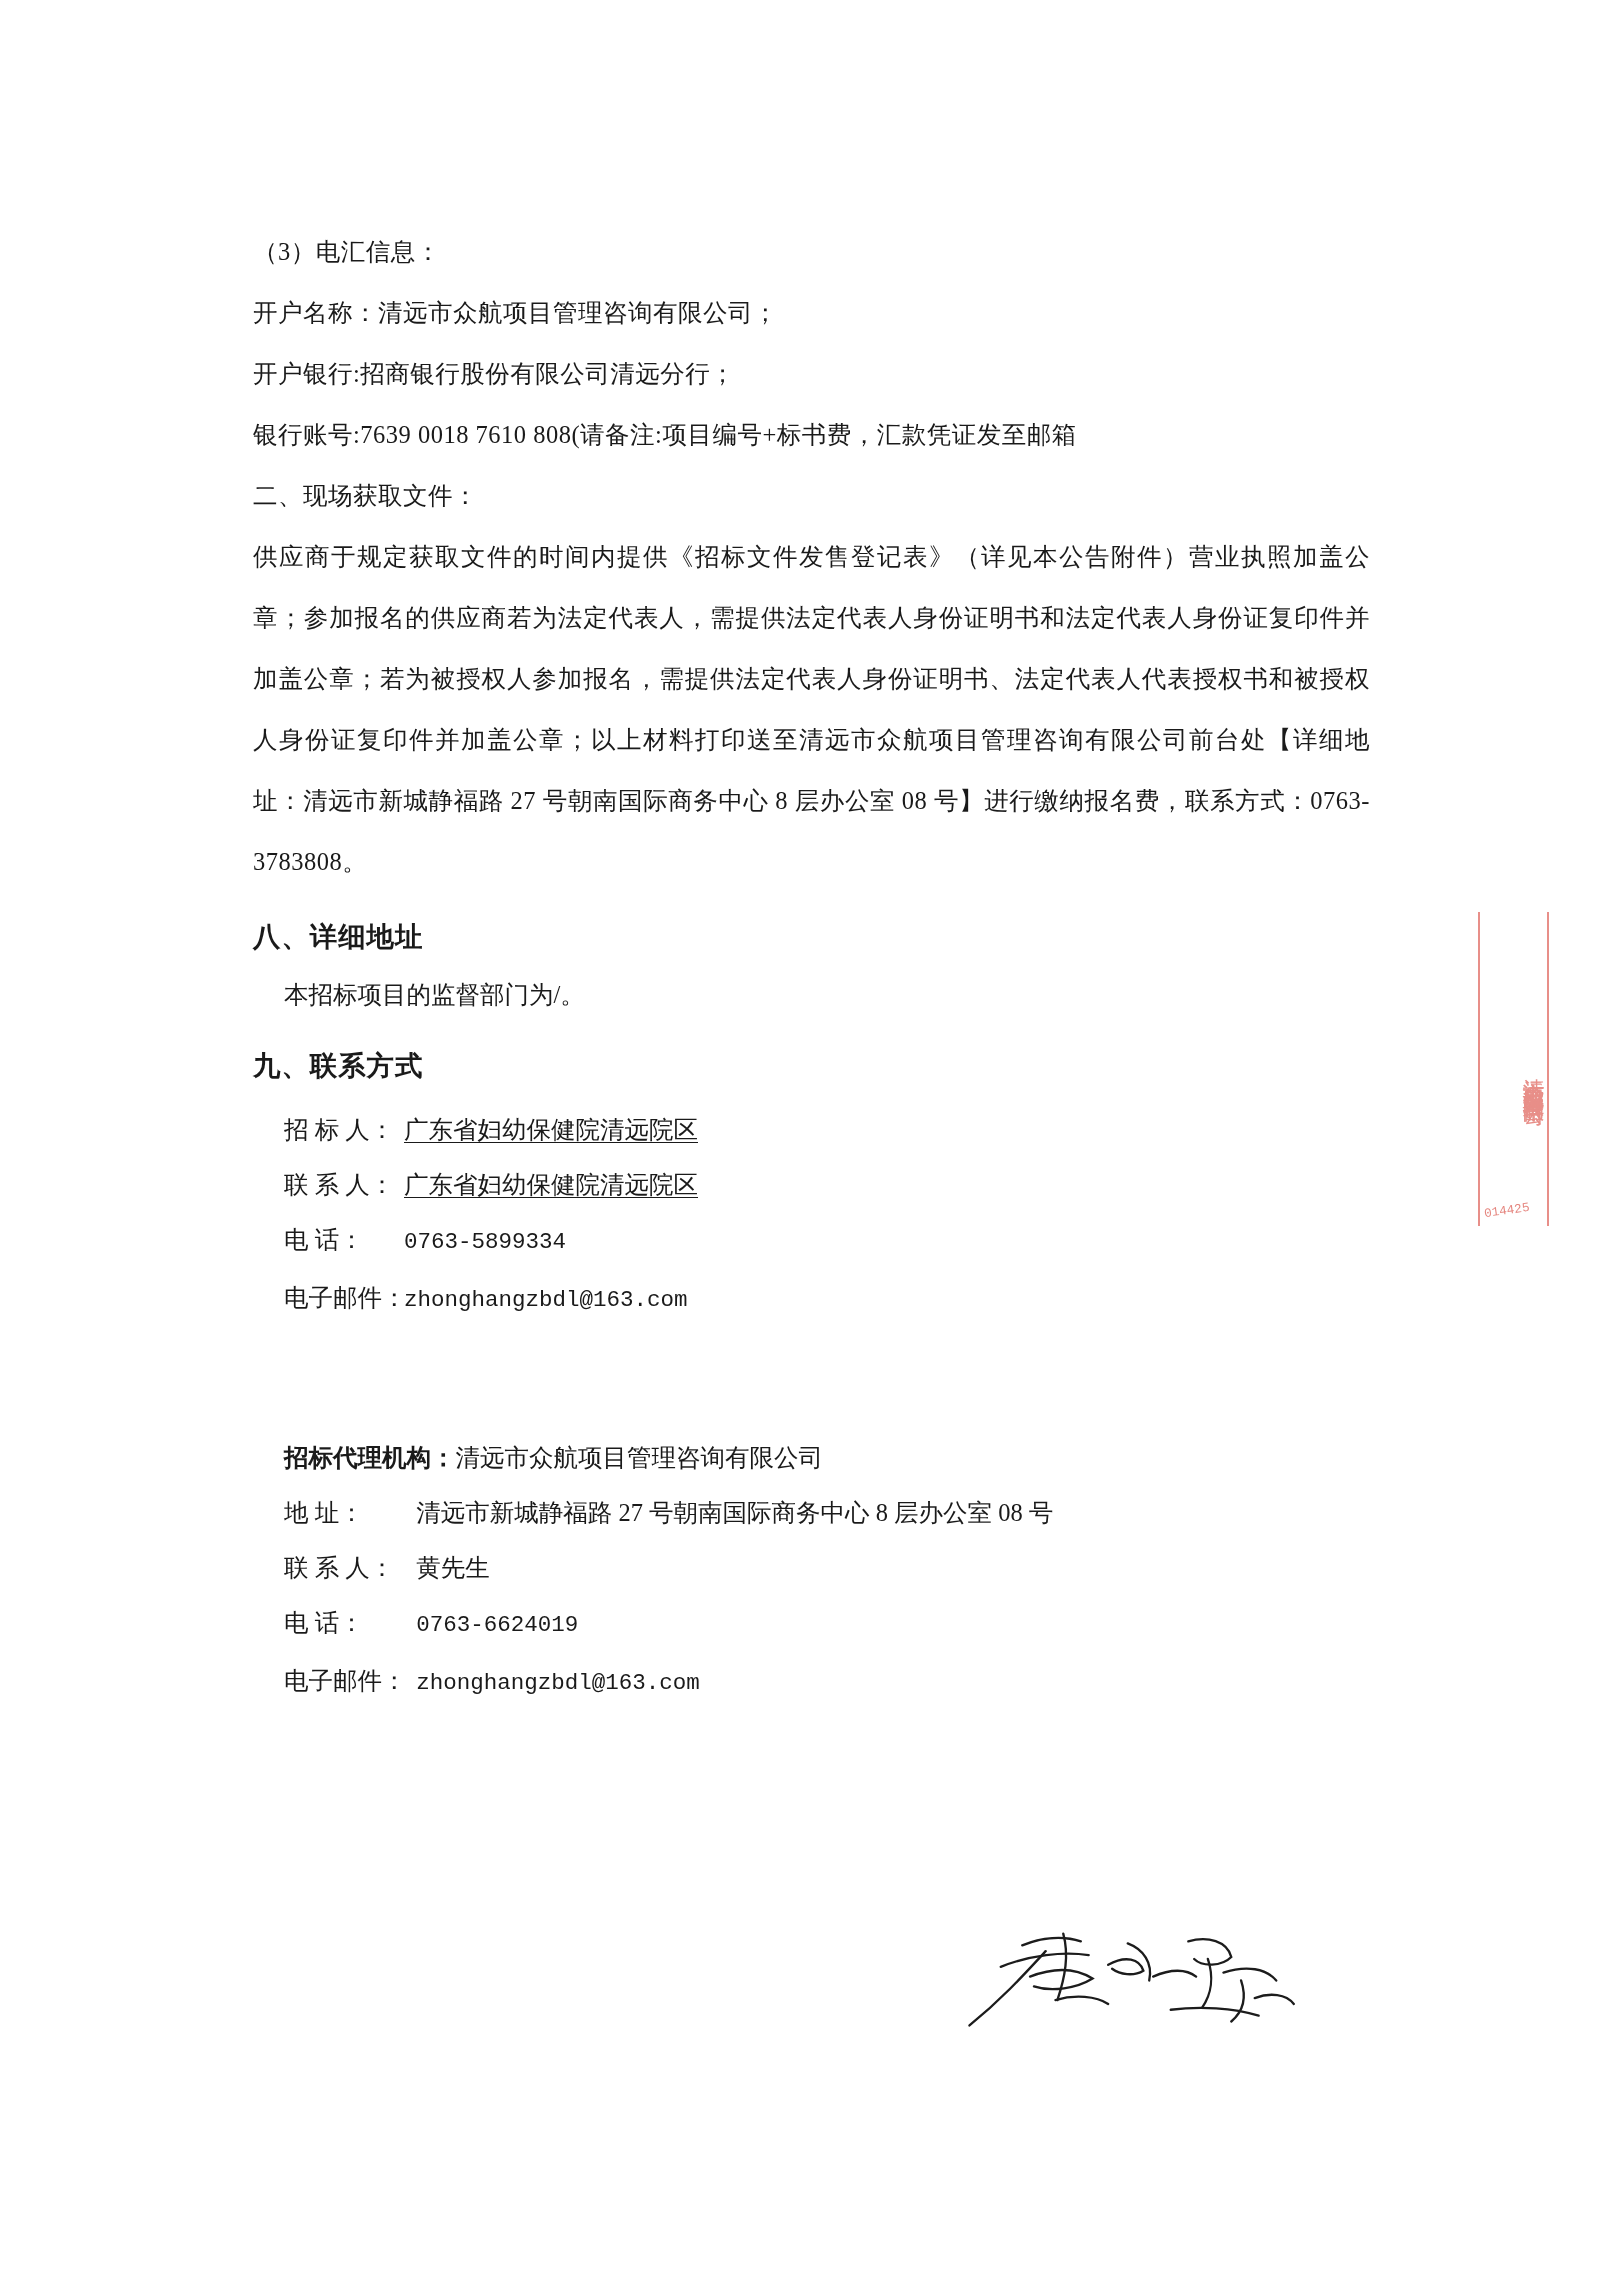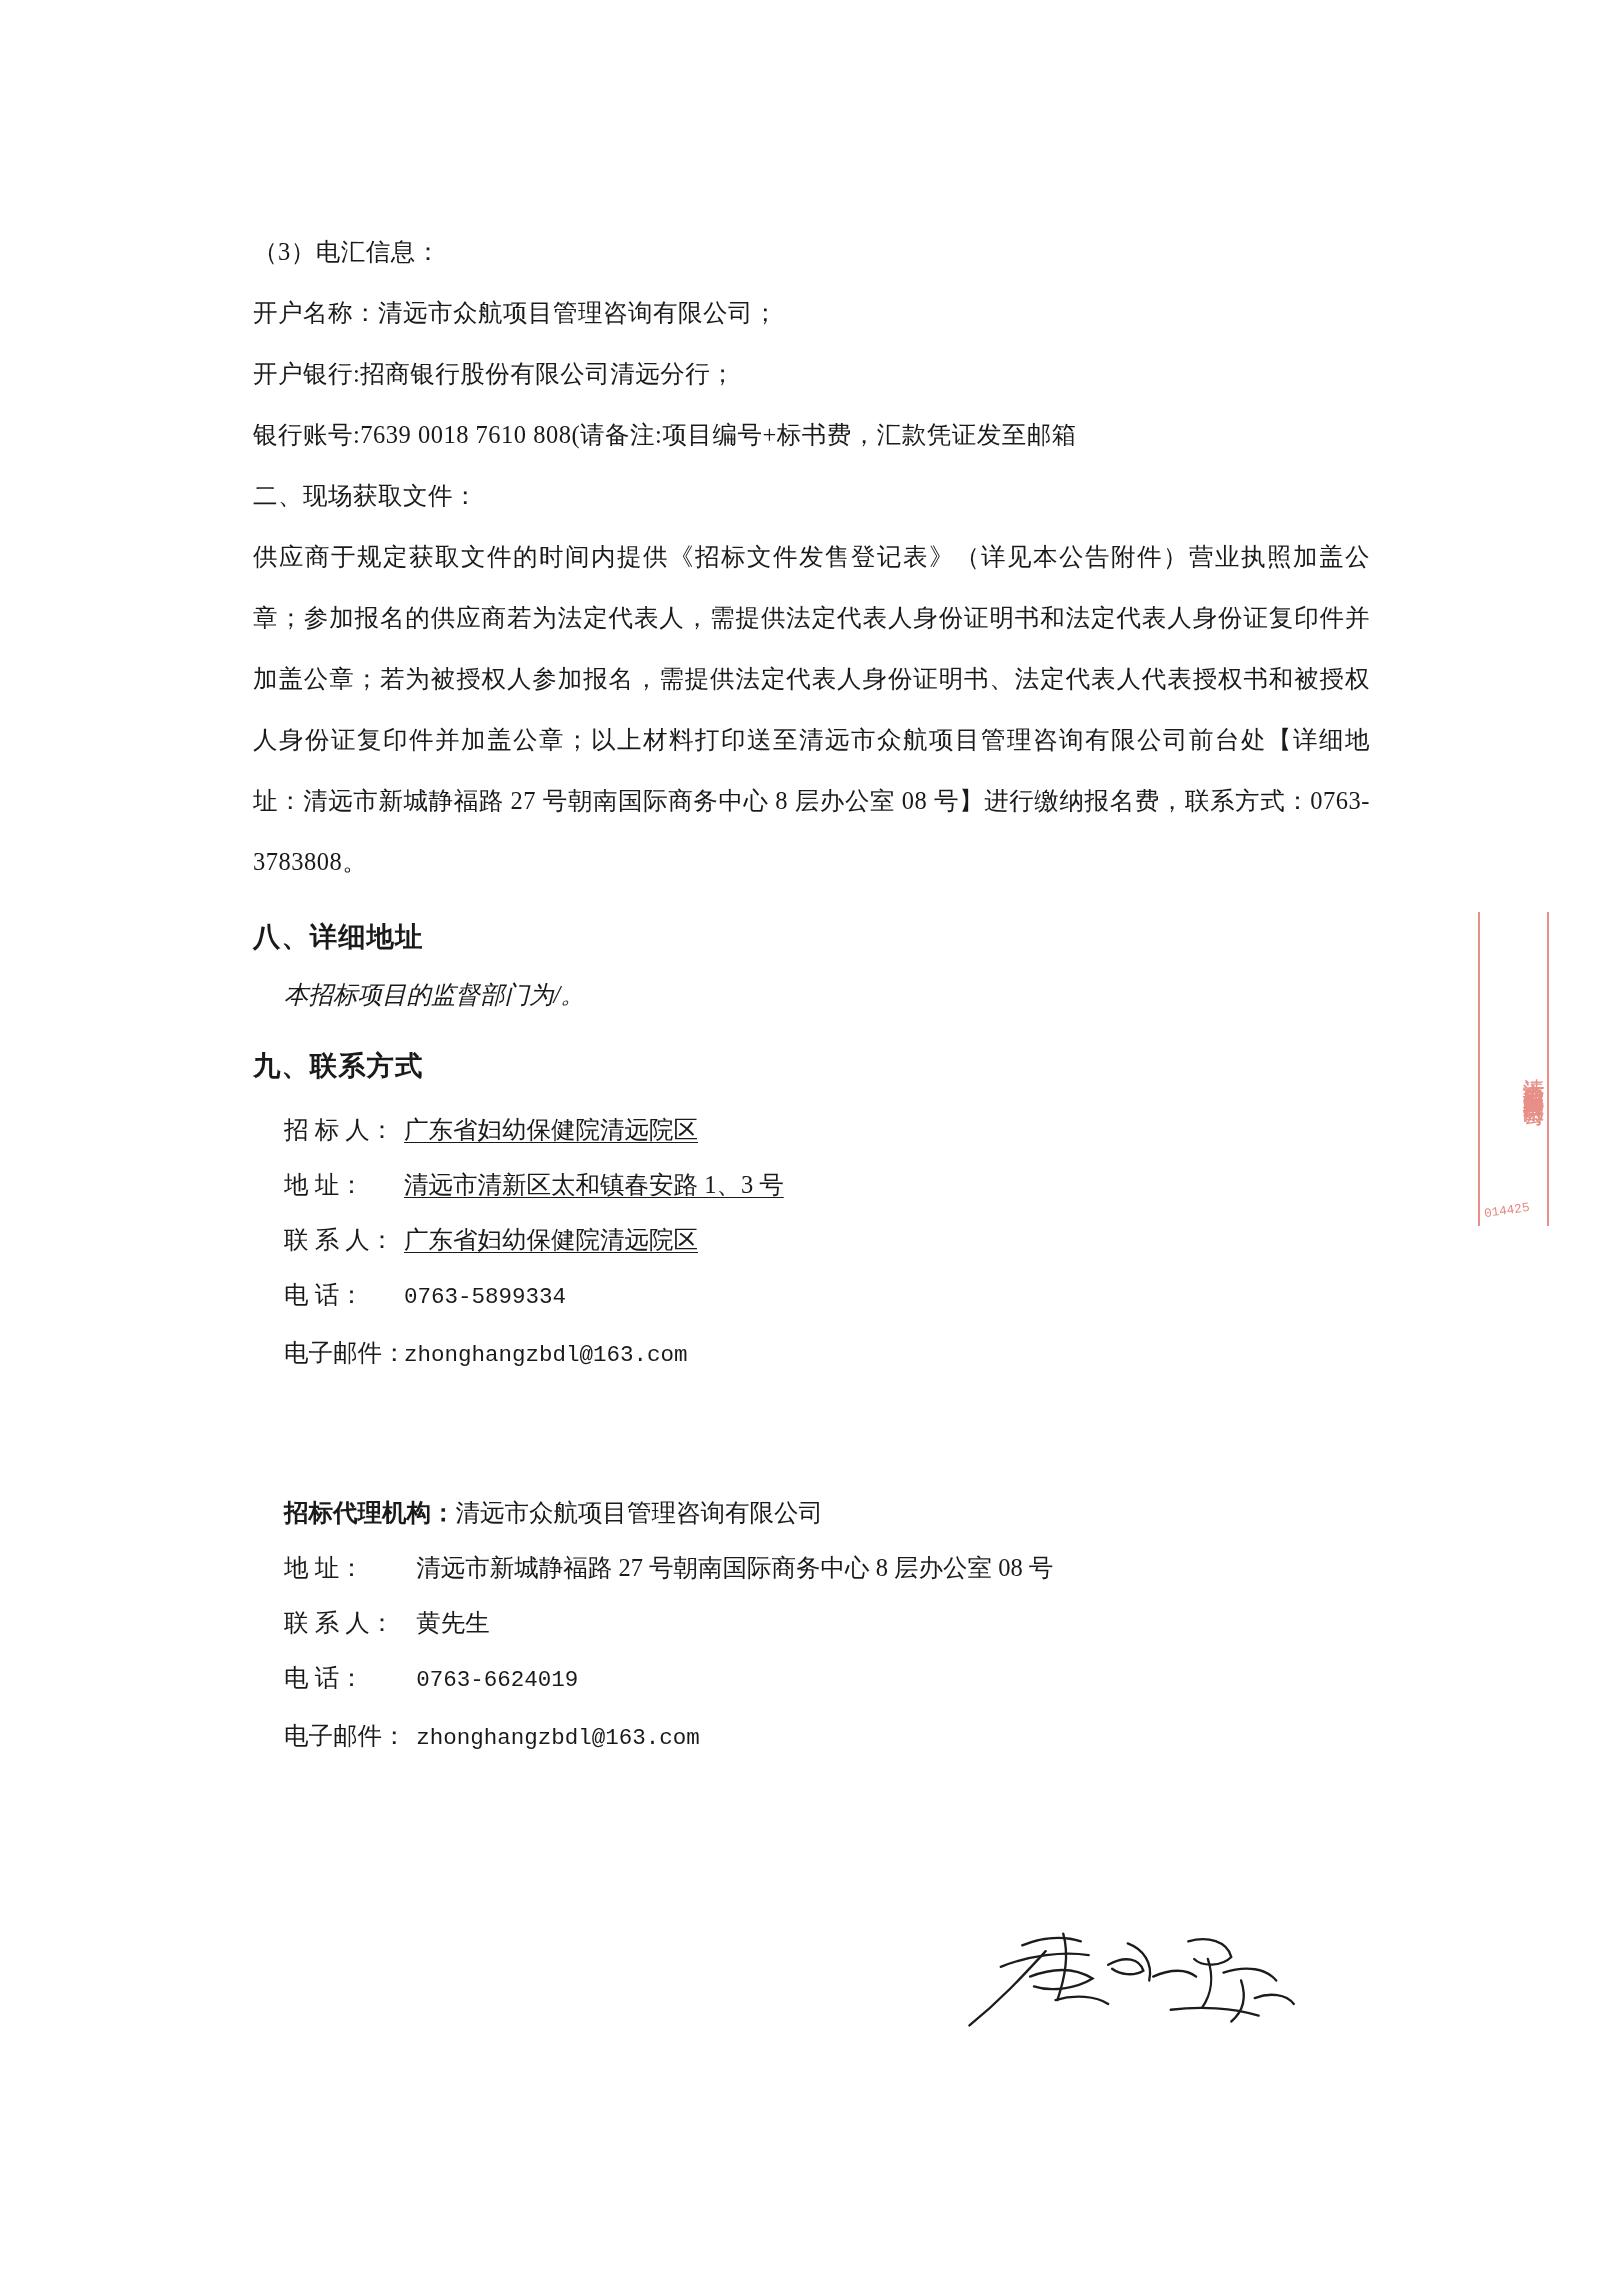--- a/index.html
+++ b/index.html
@@ -45,21 +45,20 @@
     font-size: 27.4px;
     font-weight: bold;
     line-height: 59px;
     margin-top: 15.7px;
     letter-spacing: 1px;
   }
   .sub-note {
     font-size: 24.5px;
     line-height: 55px;
     margin-left: 31px;
-    font-style: italic;
   }
   .contact-block {
     margin-top: 5.9px;
   }
   .contact-row {
     font-size: 24.5px;
     line-height: 55px;
     margin-left: 31px;
     white-space: nowrap;
   }
@@ -151,23 +150,20 @@
     <div class="para wrap justify">供应商于规定获取文件的时间内提供《招标文件发售登记表》（详见本公告附件）营业执照加盖公章；参加报名的供应商若为法定代表人，需提供法定代表人身份证明书和法定代表人身份证复印件并加盖公章；若为被授权人参加报名，需提供法定代表人身份证明书、法定代表人代表授权书和被授权人身份证复印件并加盖公章；以上材料打印送至清远市众航项目管理咨询有限公司前台处【详细地址：清远市新城静福路 27 号朝南国际商务中心 8 层办公室 08 号】进行缴纳报名费，联系方式：0763-3783808。</div>
 
     <div class="heading">八、详细地址</div>
     <div class="sub-note">本招标项目的监督部门为/。</div>
 
     <div class="heading">九、联系方式</div>
 
     <div class="contact-block">
       <div class="contact-row">
         <span class="lbl">招 标 人：</span><span class="underline-txt">广东省妇幼保健院清远院区</span>
-      </div>
-      <div class="contact-row">
-        <span class="lbl">地     址：</span><span class="underline-txt">清远市清新区太和镇春安路 1、3 号</span>
       </div>
       <div class="contact-row">
         <span class="lbl">联 系 人：</span><span class="underline-txt">广东省妇幼保健院清远院区</span>
       </div>
       <div class="contact-row">
         <span class="lbl">电     话：</span><span class="mono">0763-5899334</span>
       </div>
       <div class="contact-row">
         <span class="lbl">电子邮件：</span><span class="mono">zhonghangzbdl@163.com</span>
       </div>

